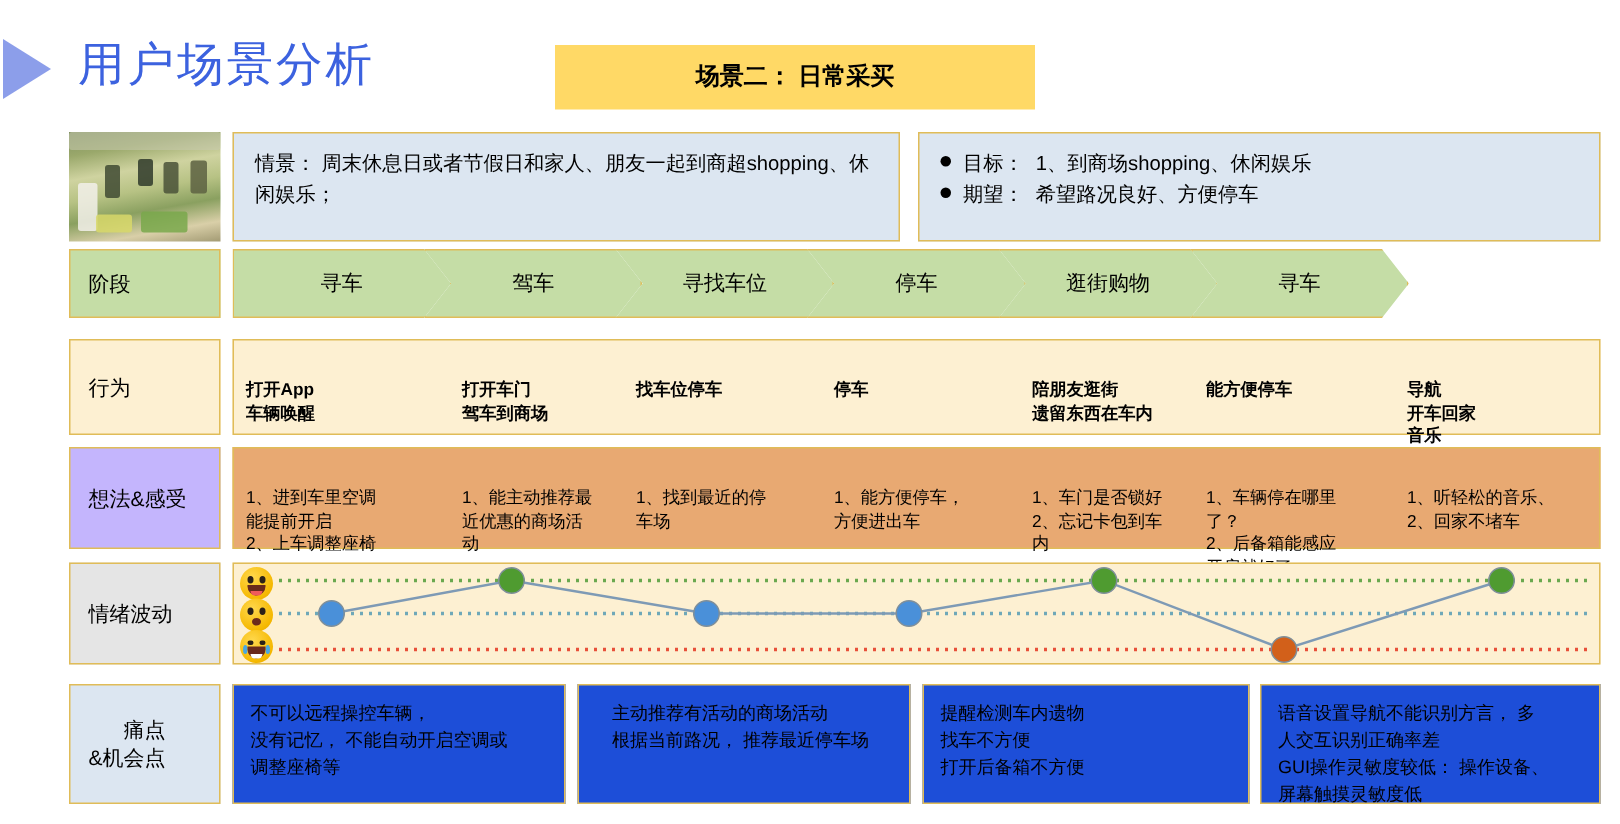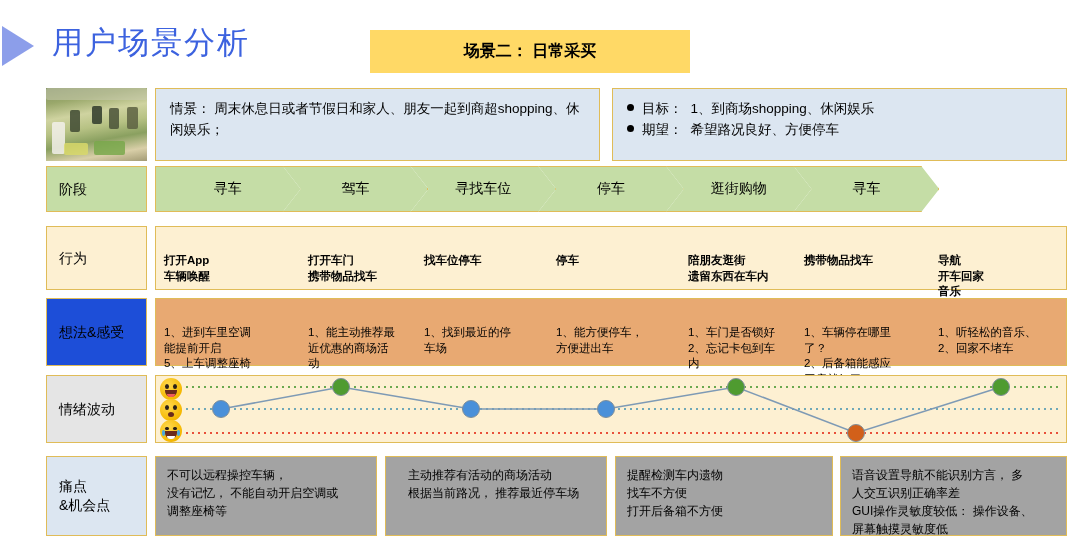--- a/index.html
+++ b/index.html
@@ -65,25 +65,25 @@
     background: #000; flex: 0 0 auto; position: relative; top: -2px;
   }
   .goal-label { white-space: nowrap; }
 
   
   .rowlabel {
     position: absolute; left: 46px; width: 101px;
     border: 1px solid #e0bc58;
     display: flex; align-items: center; justify-content: flex-start;
     padding-left: 12px;
-    font-size: 14px; color: #000; line-height: 1.35;
+    font-size: 14px; color: #000; line-height: 1.35; text-align: right;
   }
   .lbl-stage   { top: 166px; height: 46px; background: #c5dda6; }
   .lbl-action  { top: 226px; height: 64px; background: #fdf0d2; }
-  .lbl-think   { top: 298px; height: 68px; background: #1d4ed8; }
+  .lbl-think   { top: 298px; height: 68px; background: #c4b5fd; }
   .lbl-emotion { top: 375px; height: 68px; background: #e5e5e5; }
   .lbl-pain    { top: 456px; height: 80px; background: #dce6f1; }
 
   
   .stages { position: absolute; left: 155px; top: 166px; width: 912px; height: 46px; }
   .chev {
     position: absolute; top: 0; height: 46px;
     background: #c5dda6;
     border: 1px solid #e0bc58;
     display: flex; align-items: center; justify-content: center;
@@ -133,21 +133,21 @@
   .e-laugh .mouth { top: 11px; height: 8px; background: #6a2a1c; border-radius: 0 0 9px 9px; }
   .e-laugh .mouth::after { content:""; position:absolute; left:2px; right:2px; bottom:0; height:3px; background:#ffffff; border-radius: 0 0 6px 6px; }
   .e-laugh .tear { position:absolute; width:3px; height:6px; background:#4aa8e0; border-radius:50%; top:10px; }
   .e-laugh .tear.l { left: 2px; } .e-laugh .tear.r { right: 2px; }
 
   .chart-svg { position: absolute; left: 0; top: 0; width: 912px; height: 66px; }
 
   
   .pain {
     position: absolute; top: 456px; height: 80px;
-    background: #a3a3a3; border: 1px solid #e0bc58;
+    background: #1d4ed8; border: 1px solid #e0bc58;
     padding: 9px 11px; font-size: 12px; line-height: 1.5; color: #000;
   }
 </style>
 </head>
 <body>
 
 <div id="page">
 
   <div class="title-arrow"></div>
   <div class="page-title">用户场景分析</div>
@@ -207,37 +207,37 @@
       <div class="chev" style="left: 638.571px; width: 145.714px;">
         <span>寻车</span>
       </div>
     </div>
 
   <div class="band band-action">
     <div class="cellwrap" id="actions">
         <div class="cell action" style="left: 8px; white-space: pre-line;">打开App
 车辆唤醒</div>
         <div class="cell action" style="left: 152px; white-space: pre-line;">打开车门
-携带物品找车</div>
+驾车到商场</div>
         <div class="cell action" style="left: 268px; white-space: pre-line;">找车位停车</div>
         <div class="cell action" style="left: 400px; white-space: pre-line;">停车</div>
         <div class="cell action" style="left: 532px; white-space: pre-line;">陪朋友逛街
 遗留东西在车内</div>
-        <div class="cell action" style="left: 648px; white-space: pre-line;">携带物品找车</div>
+        <div class="cell action" style="left: 648px; white-space: pre-line;">能方便停车</div>
         <div class="cell action" style="left: 782px; white-space: pre-line;">导航
 开车回家
 音乐</div>
       </div>
   </div>
 
   <div class="band band-think">
     <div class="cellwrap" id="thoughts">
         <div class="cell think" style="left: 8px; width: 112px; white-space: pre-line;">1、进到车里空调
 能提前开启
-5、上车调整座椅</div>
+2、上车调整座椅</div>
         <div class="cell think" style="left: 152px; width: 112px; white-space: pre-line;">1、能主动推荐最
 近优惠的商场活
 动</div>
         <div class="cell think" style="left: 268px; width: 105px; white-space: pre-line;">1、找到最近的停
 车场</div>
         <div class="cell think" style="left: 400px; width: 112px; white-space: pre-line;">1、能方便停车，
 方便进出车</div>
         <div class="cell think" style="left: 532px; width: 112px; white-space: pre-line;">1、车门是否锁好
 2、忘记卡包到车
 内</div>

